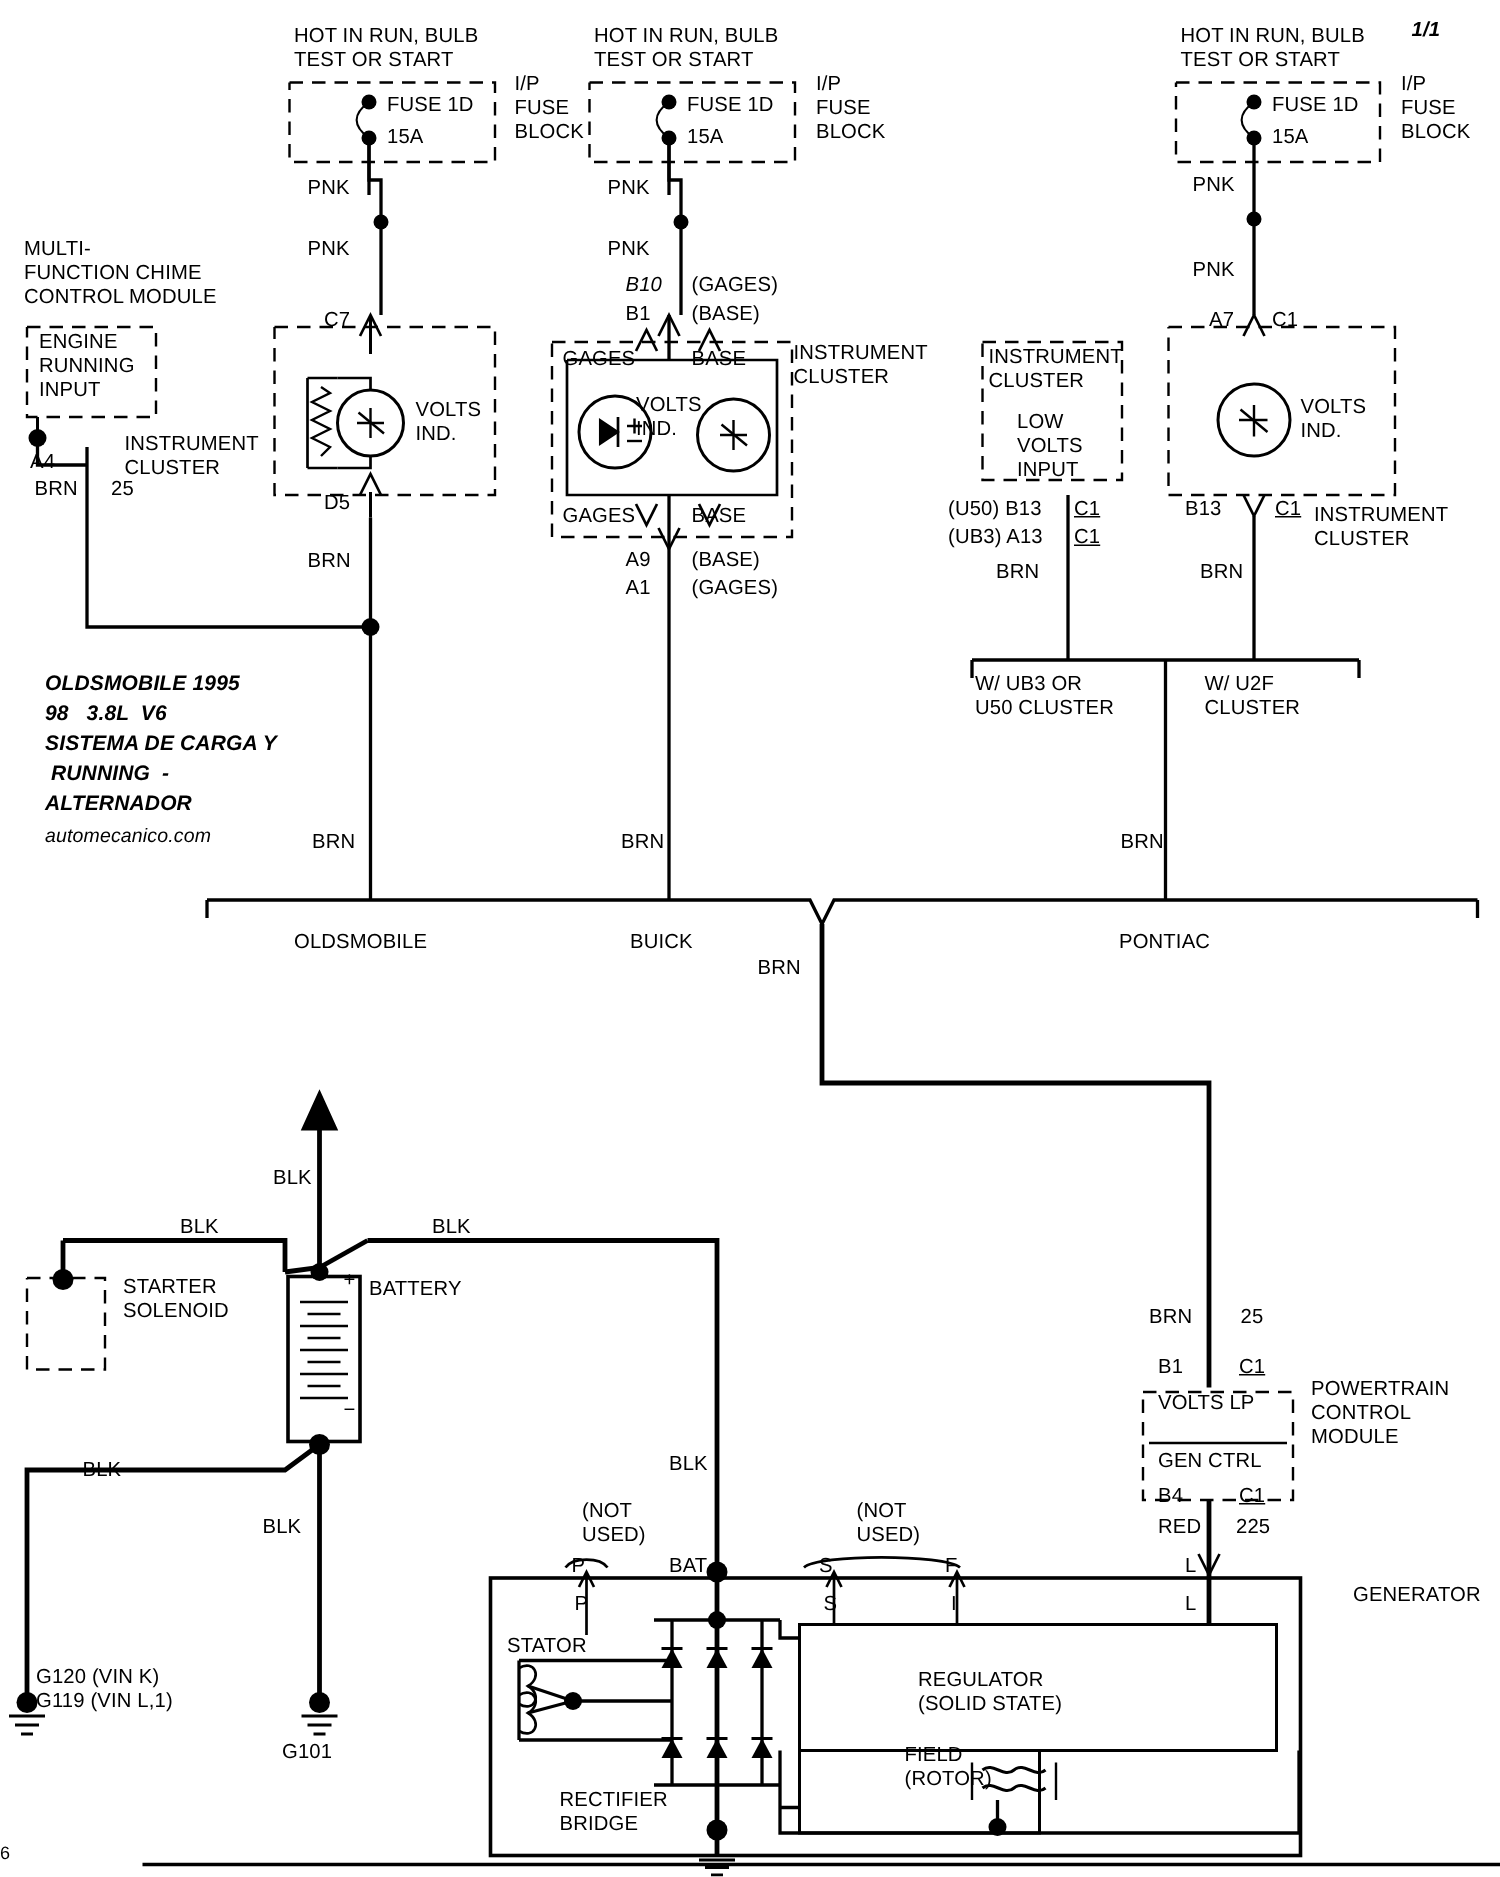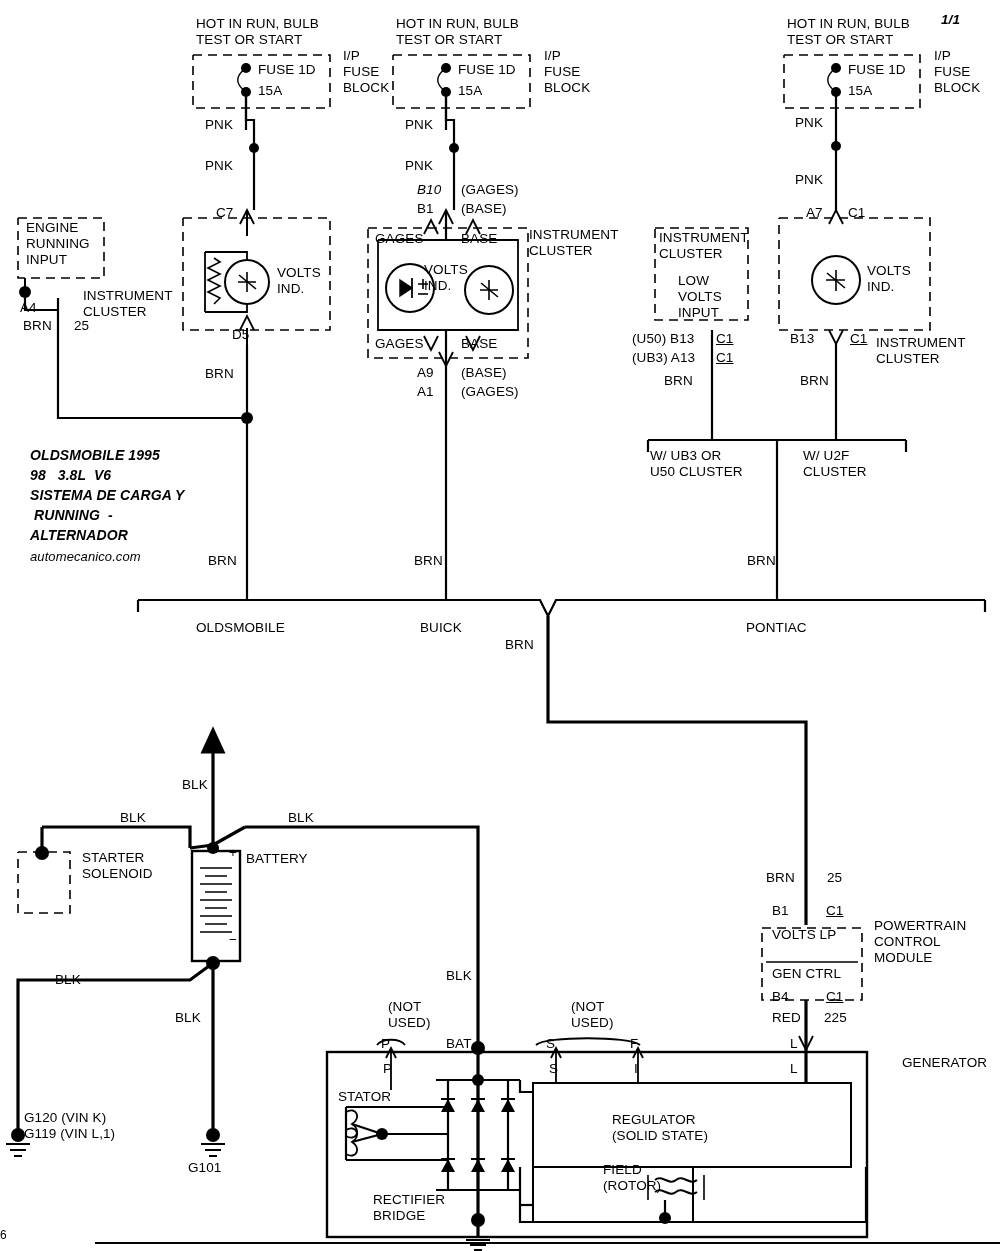--- a/index.html
+++ b/index.html
@@ -231,31 +231,34 @@
 <div class="t" style="left:787px;top:16px;">HOT IN RUN, BULB
 TEST OR START</div>
 <div class="t" style="left:848px;top:62px;">FUSE 1D</div>
 <div class="t" style="left:848px;top:83px;">15A</div>
 <div class="t" style="left:934px;top:48px;">I/P
 FUSE
 BLOCK</div>
 <div class="t" style="left:795px;top:115px;">PNK</div>
 <div class="t" style="left:795px;top:172px;">PNK</div>
 
+<div class="t" style="left:16px;top:158px;">MULTI-
+FUNCTION CHIME
+CONTROL MODULE</div>
 <div class="t" style="left:26px;top:220px;">ENGINE
 RUNNING
 INPUT</div>
 <div class="t" style="left:20px;top:300px;">A4</div>
 <div class="t" style="left:23px;top:318px;">BRN</div>
 <div class="t" style="left:74px;top:318px;">25</div>
 
 <div class="t" style="left:83px;top:288px;">INSTRUMENT
 CLUSTER</div>
 <div class="t" style="left:216px;top:205px;">C7</div>
-<div class="t" style="left:216px;top:327px;margin-left:16px;">D5</div>
+<div class="t" style="left:216px;top:327px;">D5</div>
 <div class="t" style="left:277px;top:265px;">VOLTS
 IND.</div>
 <div class="t" style="left:205px;top:366px;">BRN</div>
 <div class="t" style="left:208px;top:553px;">BRN</div>
 <div class="t" style="left:196px;top:620px;">OLDSMOBILE</div>
 
 <div class="t it" style="left:30px;top:447px;">OLDSMOBILE 1995</div>
 <div class="t it" style="left:30px;top:467px;">98   3.8L  V6</div>
 <div class="t it" style="left:30px;top:487px;">SISTEMA DE CARGA Y</div>
 <div class="t it" style="left:30px;top:507px;"> RUNNING  -</div>

